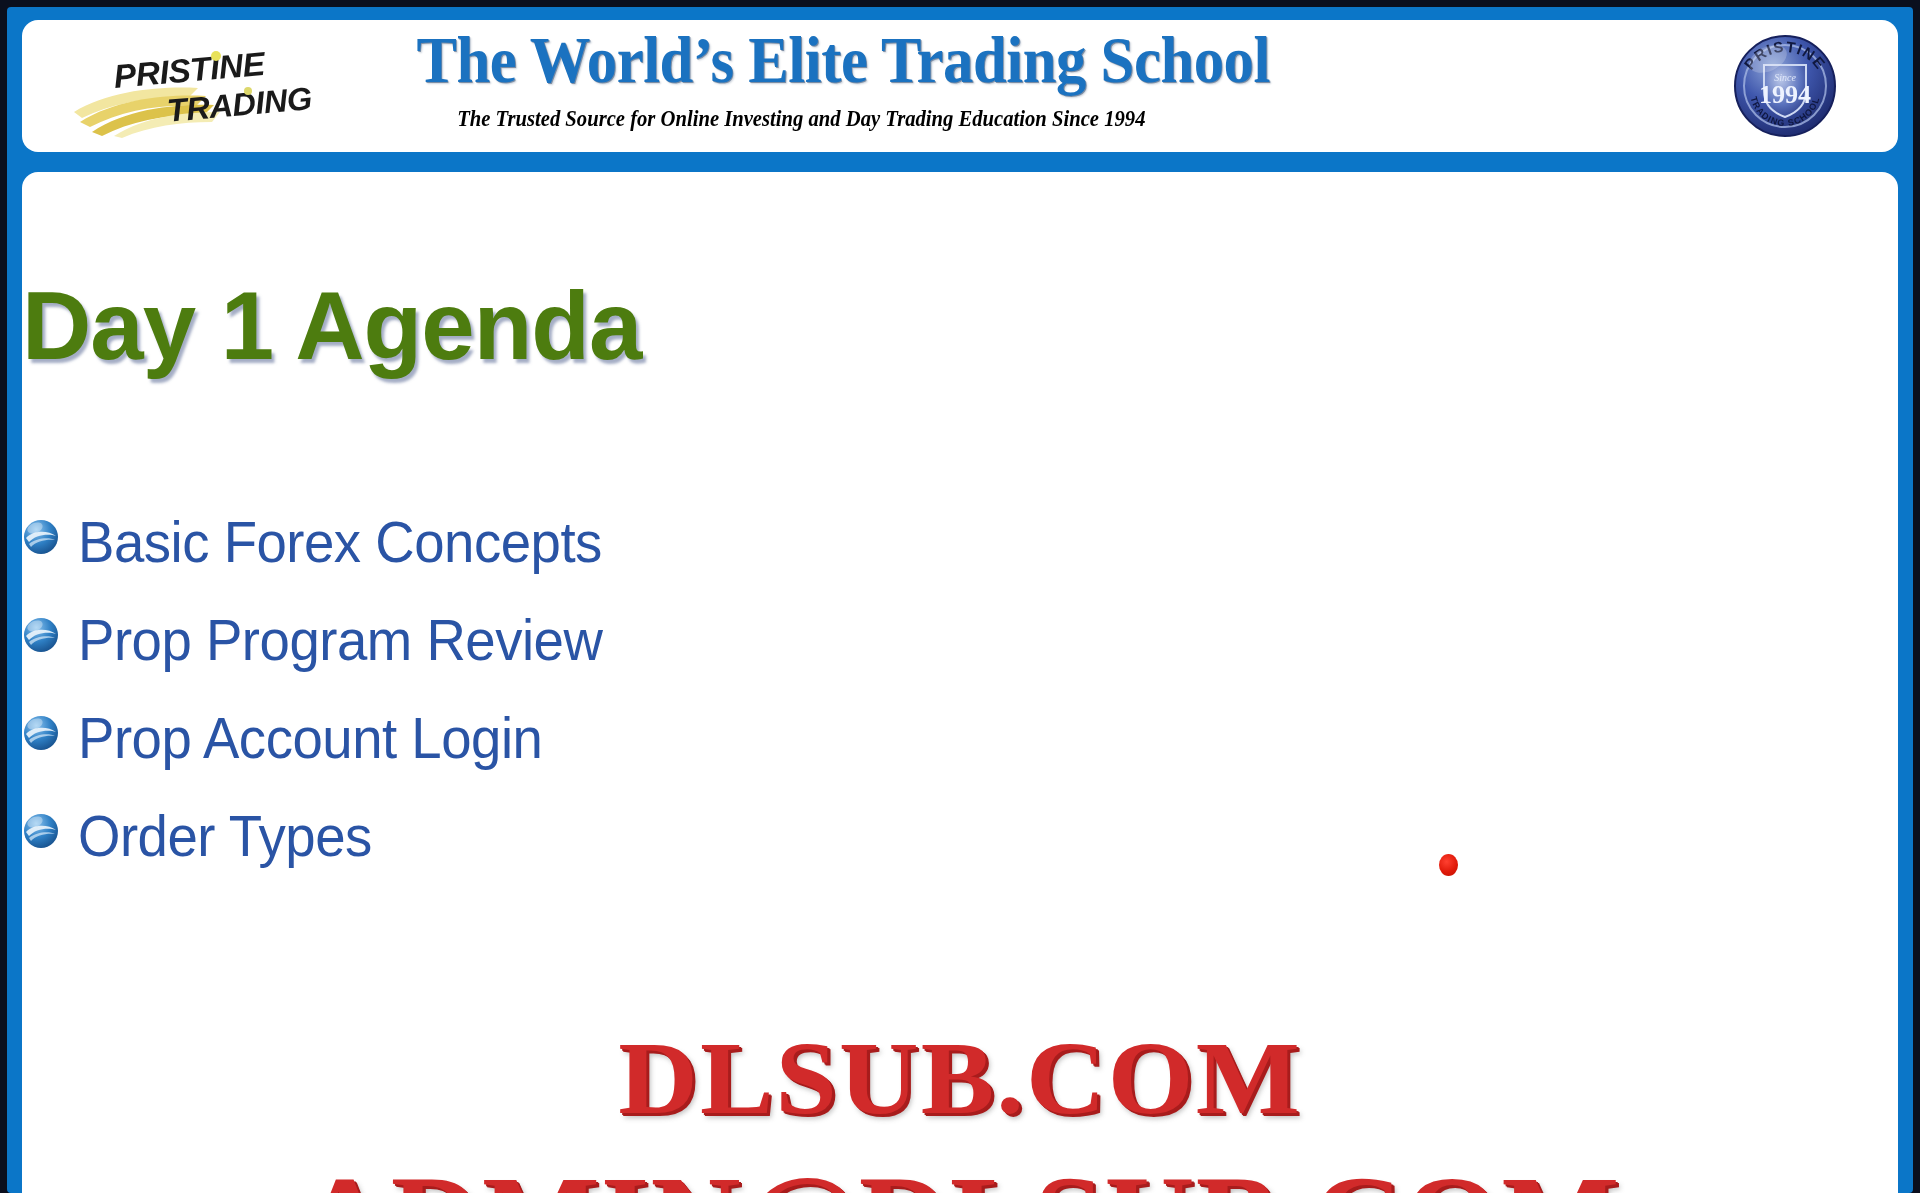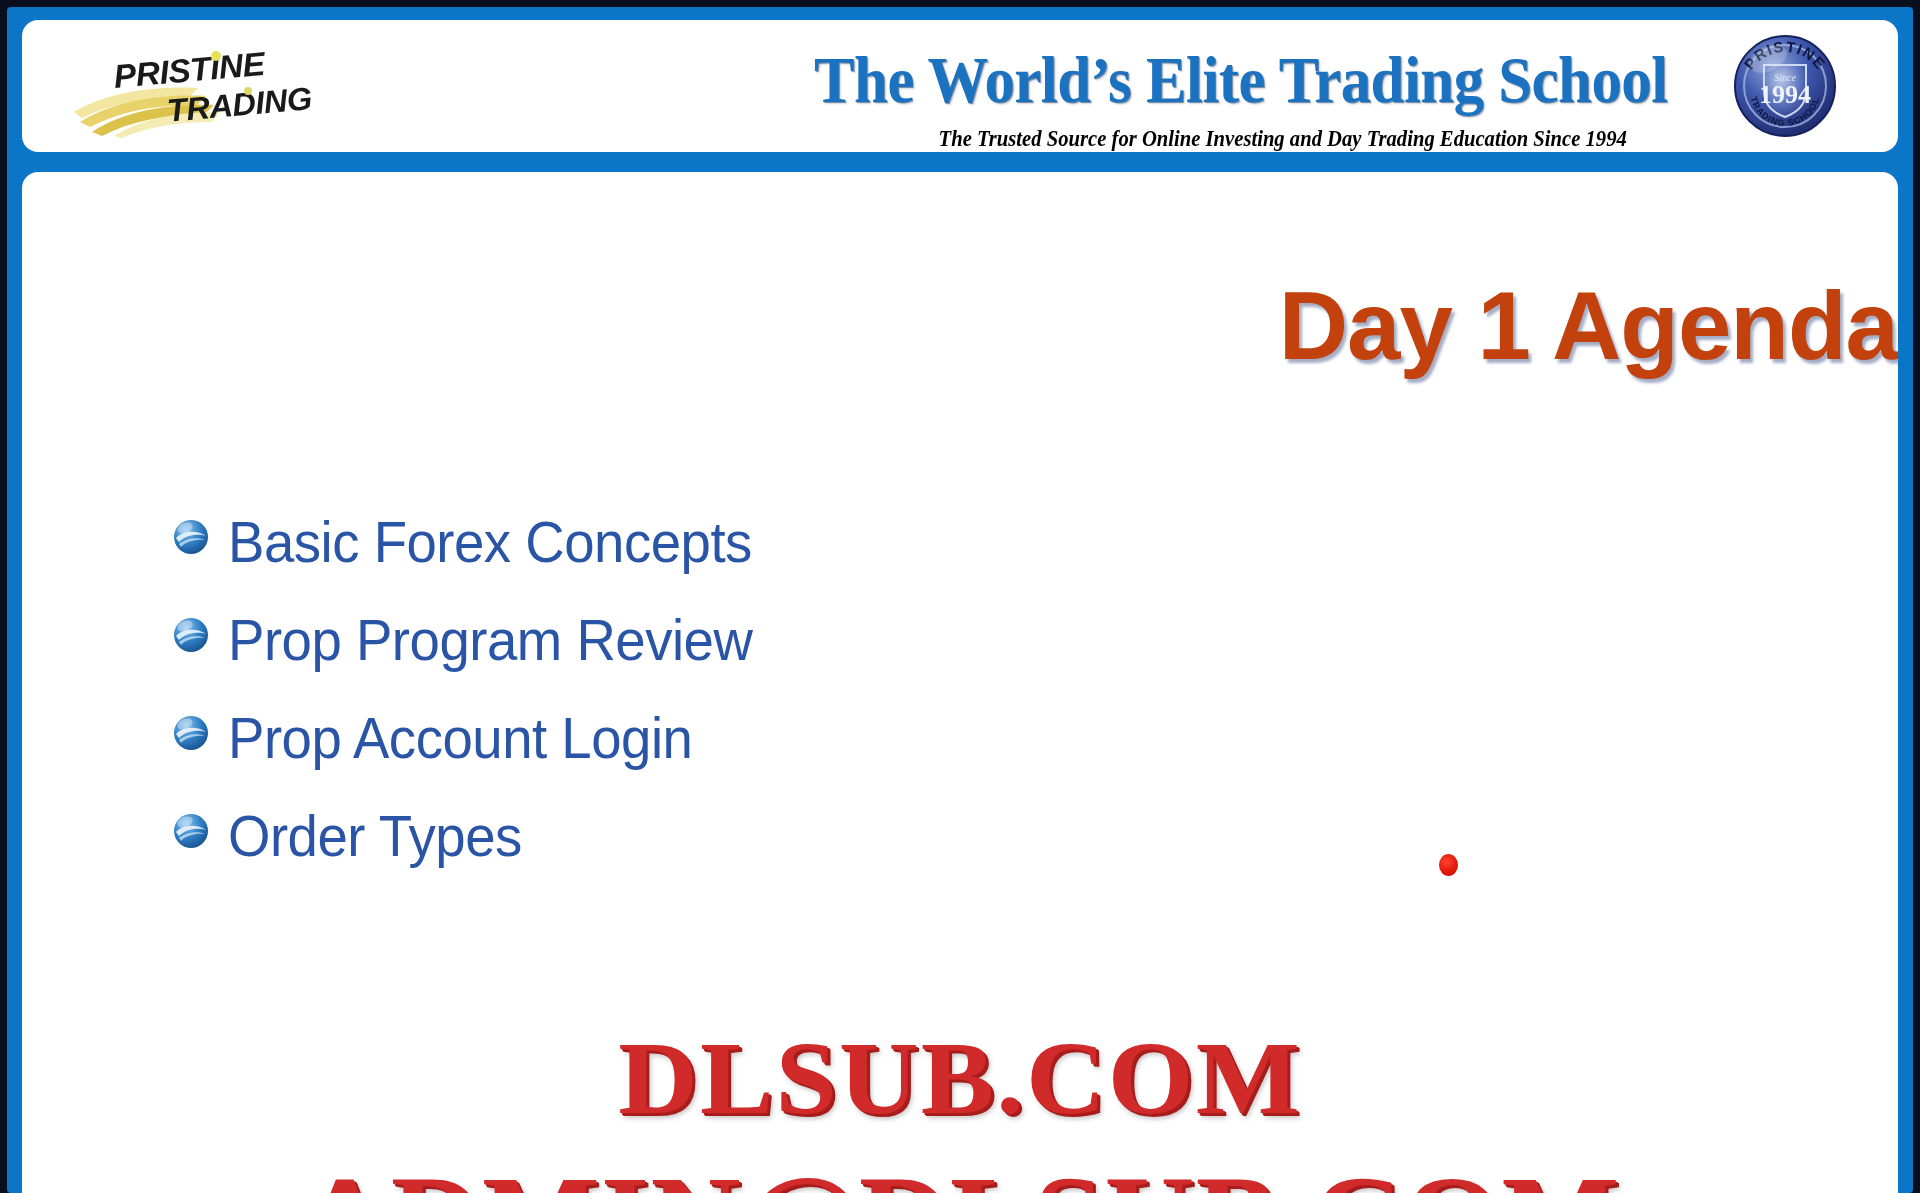--- a/index.html
+++ b/index.html
@@ -52,23 +52,23 @@
     top: 22px;
     width: 290px;
     height: 100px;
   }
   #brand-logo svg { display: block; }
 
   
   #header-title-block {
     position: absolute;
     left: 340px;
-    top: 21px;
+    top: 1px;
     width: 1360px;
-    text-align: right;
+    text-align: left;
   }
 
   #header-title {
     font-family: "Liberation Serif", serif;
     font-weight: bold;
     font-size: 66px;
     line-height: 78px;
     letter-spacing: -0.5px;
     color: #1b72c0;
     transform: scaleX(0.92);
@@ -111,44 +111,43 @@
     border-radius: 16px 16px 0 0;
     overflow: hidden;
   }
 
   
   #slide-title {
     position: absolute;
     left: 0;
     top: 102px;
     width: 100%;
-    text-align: right;
+    text-align: left;
     font-family: "Liberation Sans", sans-serif;
     font-weight: bold;
     font-size: 96px;
     line-height: 104px;
-    color: #c2410c;
+    color: #4d7c0f;
     letter-spacing: -1px;
     text-shadow: 3px 4px 3px rgba(90,105,150,0.55);
     white-space: nowrap;
-    padding-left: 11px;
   }
 
   
   #agenda {
     position: absolute;
     left: 0;
     top: 332px;
     width: 100%;
     display: flex;
     align-items: flex-start;
   }
 
   .agenda-col { flex: 0 0 auto; }
-  #agenda-col-left  { width: 790px; padding-left: 150px; }
+  #agenda-col-left  { width: 790px; }
   #agenda-col-right { width: 1020px; padding-left: 18px; }
 
   .agenda-item {
     display: flex;
     align-items: flex-start;
     margin-bottom: 22px;
   }
 
   .bullet-icon {
     flex: 0 0 auto;

